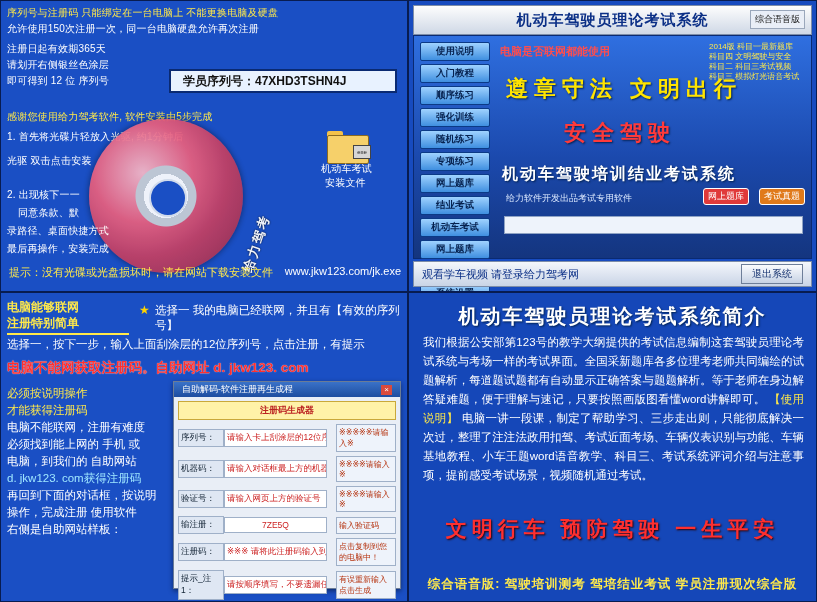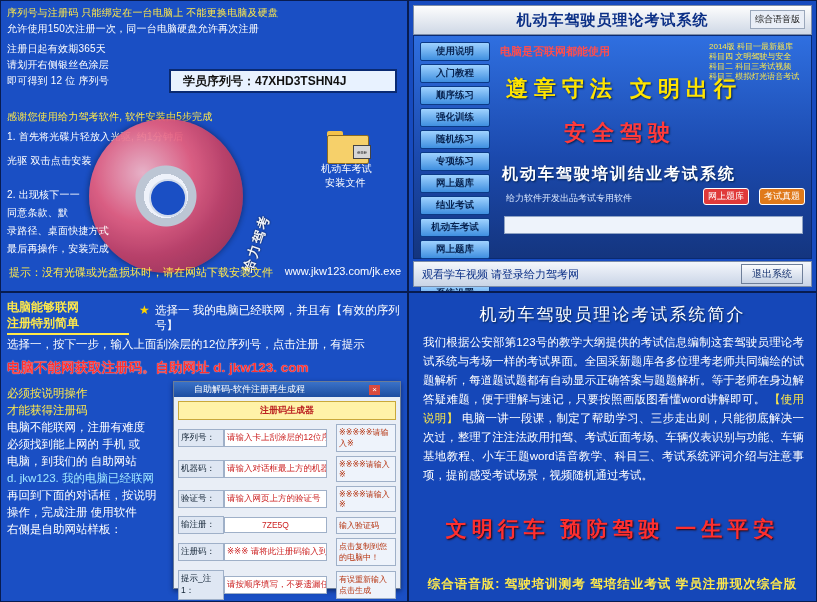--- a/index.html
+++ b/index.html
@@ -138,38 +138,38 @@
   .p3 .lcol{position:absolute;left:6px;top:92px;width:162px;font-size:11.5px;line-height:17px;color:#ffffff;}
   .p3 .lcol .y{color:#ffe94a;}
   .p3 .lcol .c{color:#9fe7ff;}
   .dlg{
     position:absolute;left:172px;top:88px;width:228px;height:208px;
     background:#e9eef6;border:1px solid #6b7c96;box-shadow:0 2px 5px rgba(0,0,0,.45);
     box-sizing:border-box;
   }
   .dlg .bar{
     height:15px;background:linear-gradient(#3a72c8,#1d4da0);color:#fff;font-size:9px;
-    display:flex;align-items:center;padding:0 20px;
+    display:flex;align-items:center;padding:0 8px;
   }
   .dlg .bar .cls{margin-left:auto;width:11px;height:10px;background:#d94a3d;color:#fff;font-size:8px;text-align:center;line-height:10px;}
   .dlg .inner{padding:4px;}
   .dlg .banner{
     background:#fff2a8;border:1px solid #c9a83a;color:#b22;font-size:9px;text-align:center;
     padding:2px;margin-bottom:4px;font-weight:bold;
   }
   .dlg .row{display:flex;align-items:center;margin-bottom:4px;font-size:8.5px;color:#123;}
   .dlg .row .lab{width:46px;background:#dfe7f3;border:1px solid #9fb0c8;padding:2px;box-sizing:border-box;}
   .dlg .row .val{flex:1;background:#ffffff;border:1px solid #9fb0c8;padding:2px;color:#c22;box-sizing:border-box;overflow:hidden;white-space:nowrap;}
   .dlg .row .side{width:60px;margin-left:9px;background:#eef3fb;border:1px solid #9fb0c8;padding:2px;color:#b5320e;box-sizing:border-box;font-size:8px;}
   .dlg .code{background:#ffd34d;color:#122;text-align:center;}
 
   
   .p4{background:#1547b8;color:#fff;}
   .p4 .ttl{
-    position:absolute;left:0;right:0;top:10px;text-align:center;font-size:17px;font-weight:normal;
+    position:absolute;left:0;right:0;top:10px;text-align:center;font-size:20px;font-weight:bold;
     color:#ffffff;letter-spacing:2px;text-shadow:1px 1px 2px #00214f;
   }
   .p4 .body{
     position:absolute;left:14px;right:12px;top:40px;font-size:11.5px;line-height:19px;color:#ffffff;
     text-align:justify;
   }
   .p4 .body .y{color:#ffe94a;}
   .p4 .slog{
     position:absolute;left:0;right:0;top:222px;text-align:center;font-size:21px;font-weight:bold;
     color:#ff2f2f;letter-spacing:5px;text-shadow:1px 1px 2px #2a0000;
@@ -206,21 +206,21 @@
 
     <div class="folder-icon">
       <div class="tab"></div>
       <div class="body"></div>
       <div class="exe">exe</div>
     </div>
     <div class="txt white" style="left:320px;top:160px;font-size:10px;">机动车考试</div>
     <div class="txt white" style="left:324px;top:174px;font-size:10px;">安装文件</div>
 
     <div class="txt white" style="left:6px;top:186px;">2. 出现核下一一</div>
-    <div class="txt white" style="left:6px;top:204px;text-align:right;">同意条款、默</div>
+    <div class="txt white" style="left:17px;top:204px;text-align:right;">同意条款、默</div>
     <div class="txt white" style="left:6px;top:222px;">录路径、桌面快捷方式</div>
     <div class="txt white" style="left:6px;top:240px;">最后再操作，安装完成</div>
 
     <div class="hintline">提示：没有光碟或光盘损坏时，请在网站下载安装文件</div>
     <div class="urlline">www.jkw123.com/jk.exe</div>
   </div>
 
   <div class="panel p2">
     <div class="titlebar">
       <div class="t">机动车驾驶员理论考试系统</div>
@@ -273,21 +273,21 @@
     <div class="choose">选择一  我的电脑已经联网，并且有【有效的序列号】</div>
     <div class="step">选择一，按下一步，输入上面刮涂层的12位序列号，点击注册，有提示</div>
     <div class="bigred">电脑不能网获取注册码。自助网址 d. jkw123. com</div>
 
     <div class="lcol">
       <div class="y">必须按说明操作</div>
       <div class="y">才能获得注册码</div>
       <div>电脑不能联网，注册有难度</div>
       <div>必须找到能上网的 手机 或</div>
       <div>电脑，到我们的 自助网站</div>
-      <div class="c">d. jkw123. 我的电脑已经联网</div>
+      <div class="c">d. jkw123. com获得注册码</div>
       <div>再回到下面的对话框，按说明</div>
       <div>操作，完成注册  使用软件</div>
       <div>右侧是自助网站样板：</div>
     </div>
 
     <div class="dlg">
       <div class="bar">
         <span>自助解码-软件注册再生成程</span>
         <span class="cls">×</span>
       </div>

